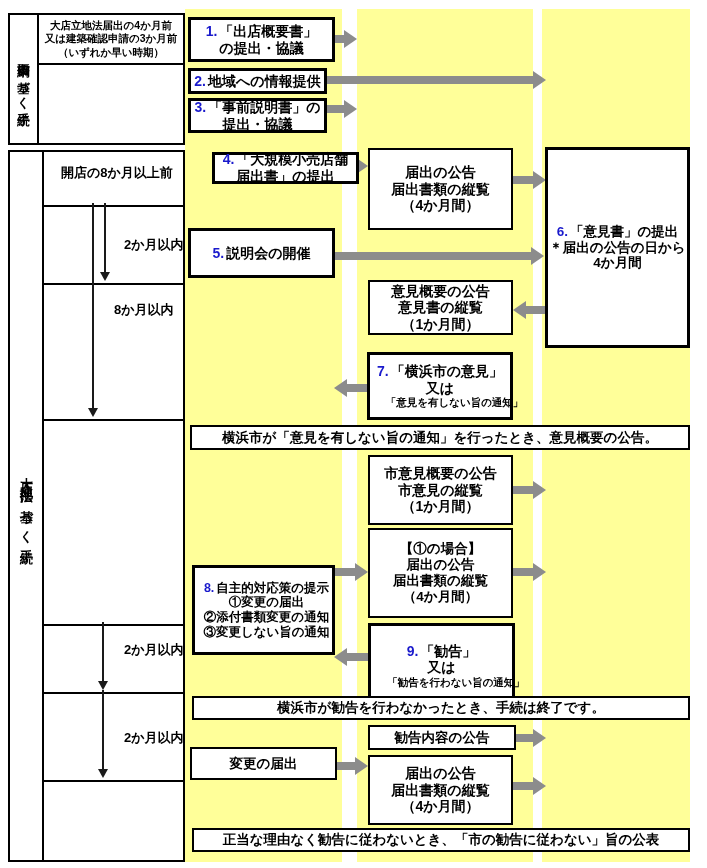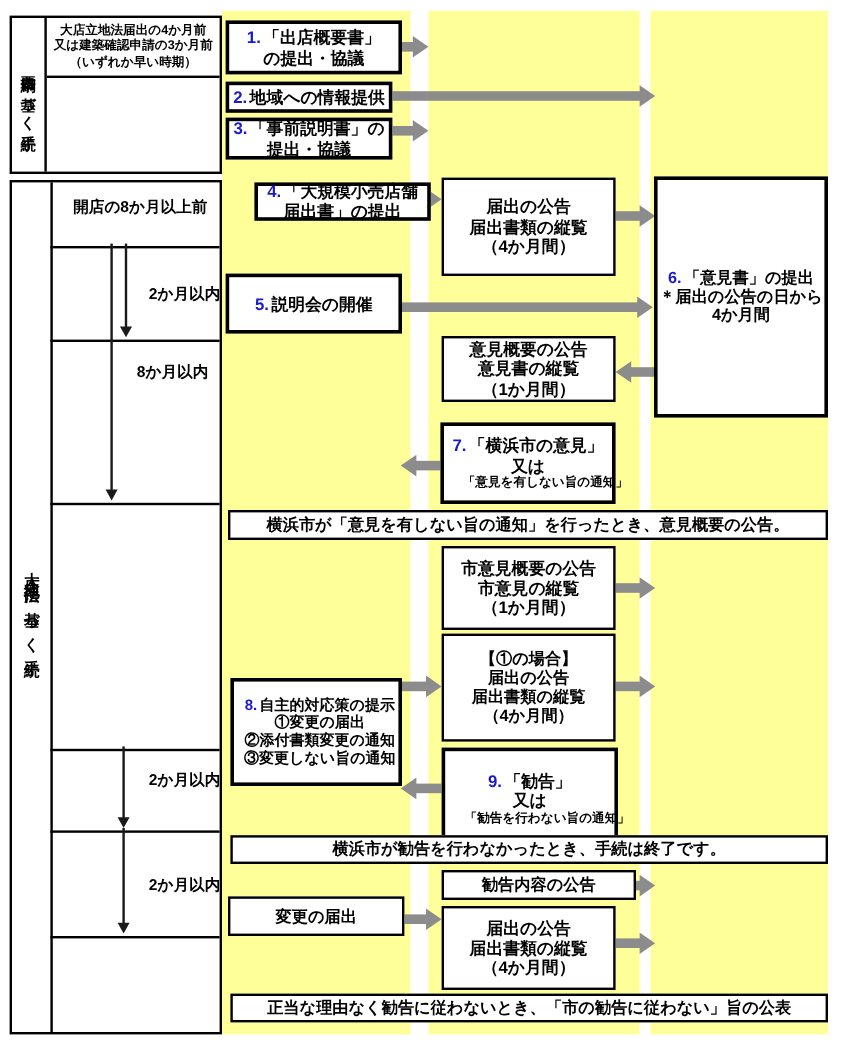--- a/index.html
+++ b/index.html
@@ -206,21 +206,21 @@
     <div class="ln">市意見概要の公告</div>
     <div class="ln">市意見の縦覧</div>
     <div class="ln">（1か月間）</div>
   </div>
   <div class="box" style="left:368px;top:528px;width:145px;height:90px;font-size:13.5px;">
     <div class="ln">【①の場合】</div>
     <div class="ln">届出の公告</div>
     <div class="ln">届出書類の縦覧</div>
     <div class="ln">（4か月間）</div>
   </div>
-  <div class="box" style="left:368px;top:725px;width:162px;height:25px;font-size:13.5px;">
+  <div class="box" style="left:368px;top:725px;width:148px;height:25px;font-size:13.5px;">
     <div class="ln">勧告内容の公告</div>
   </div>
   <div class="box" style="left:368px;top:755px;width:145px;height:70px;">
     <div class="ln">届出の公告</div>
     <div class="ln">届出書類の縦覧</div>
     <div class="ln">（4か月間）</div>
   </div>
   <div class="box" style="left:190px;top:747px;width:147px;height:33px;font-size:13.5px;">
     <div class="ln">変更の届出</div>
   </div>

